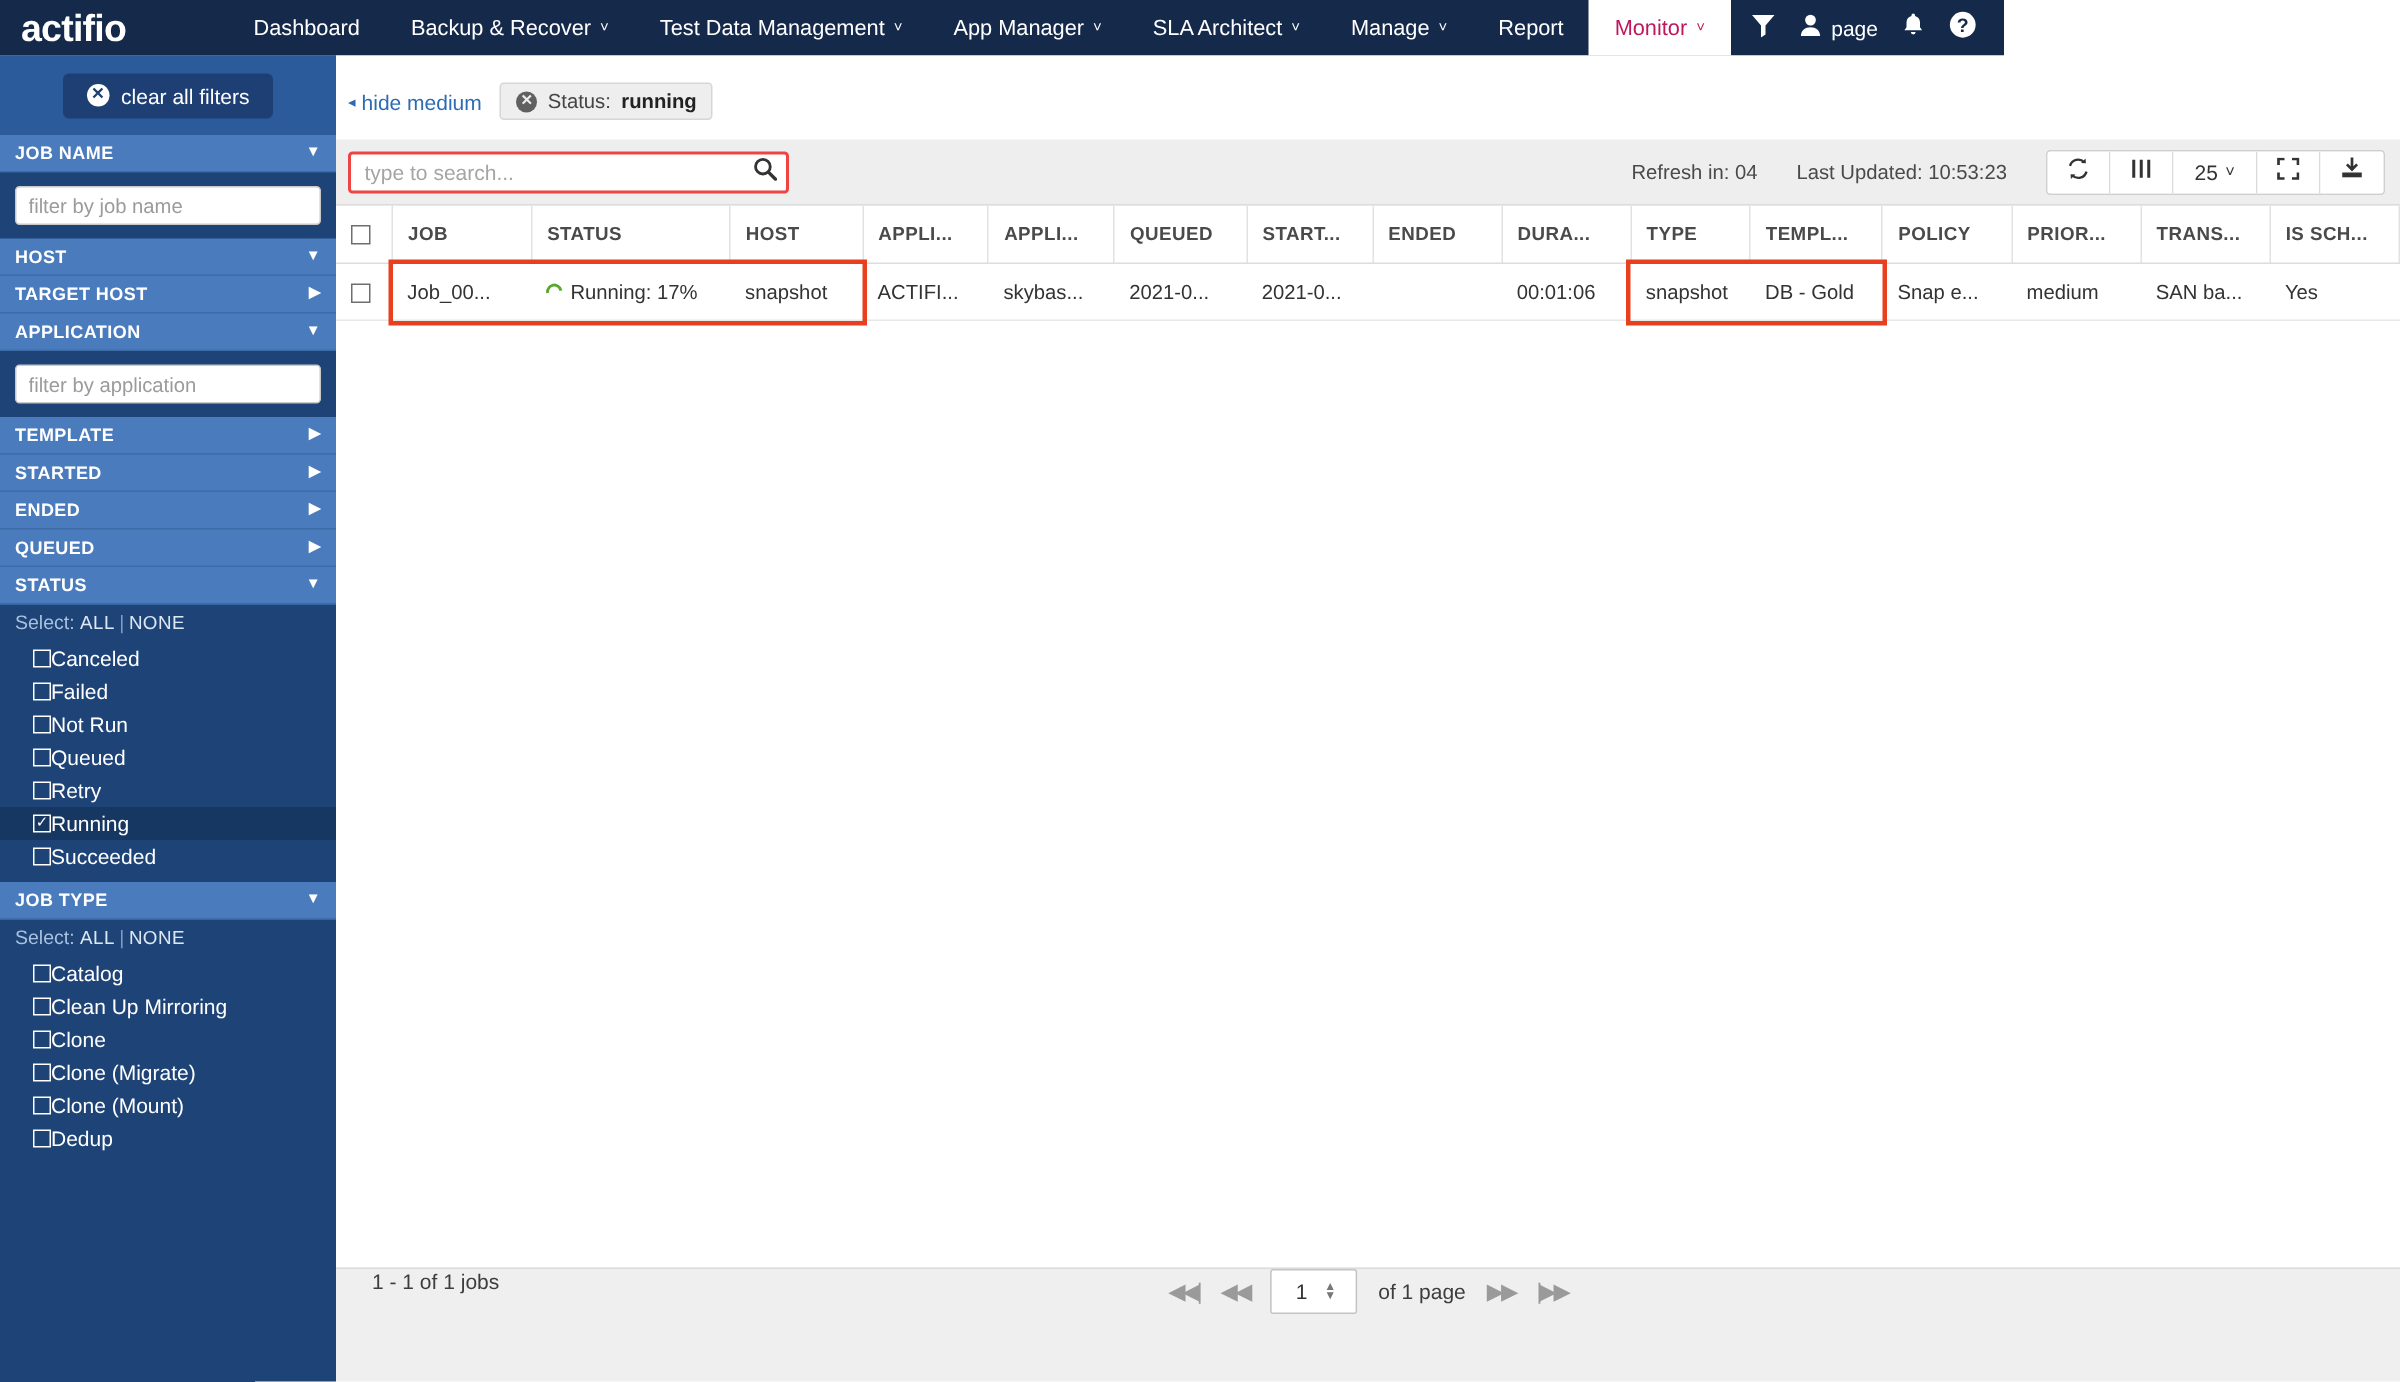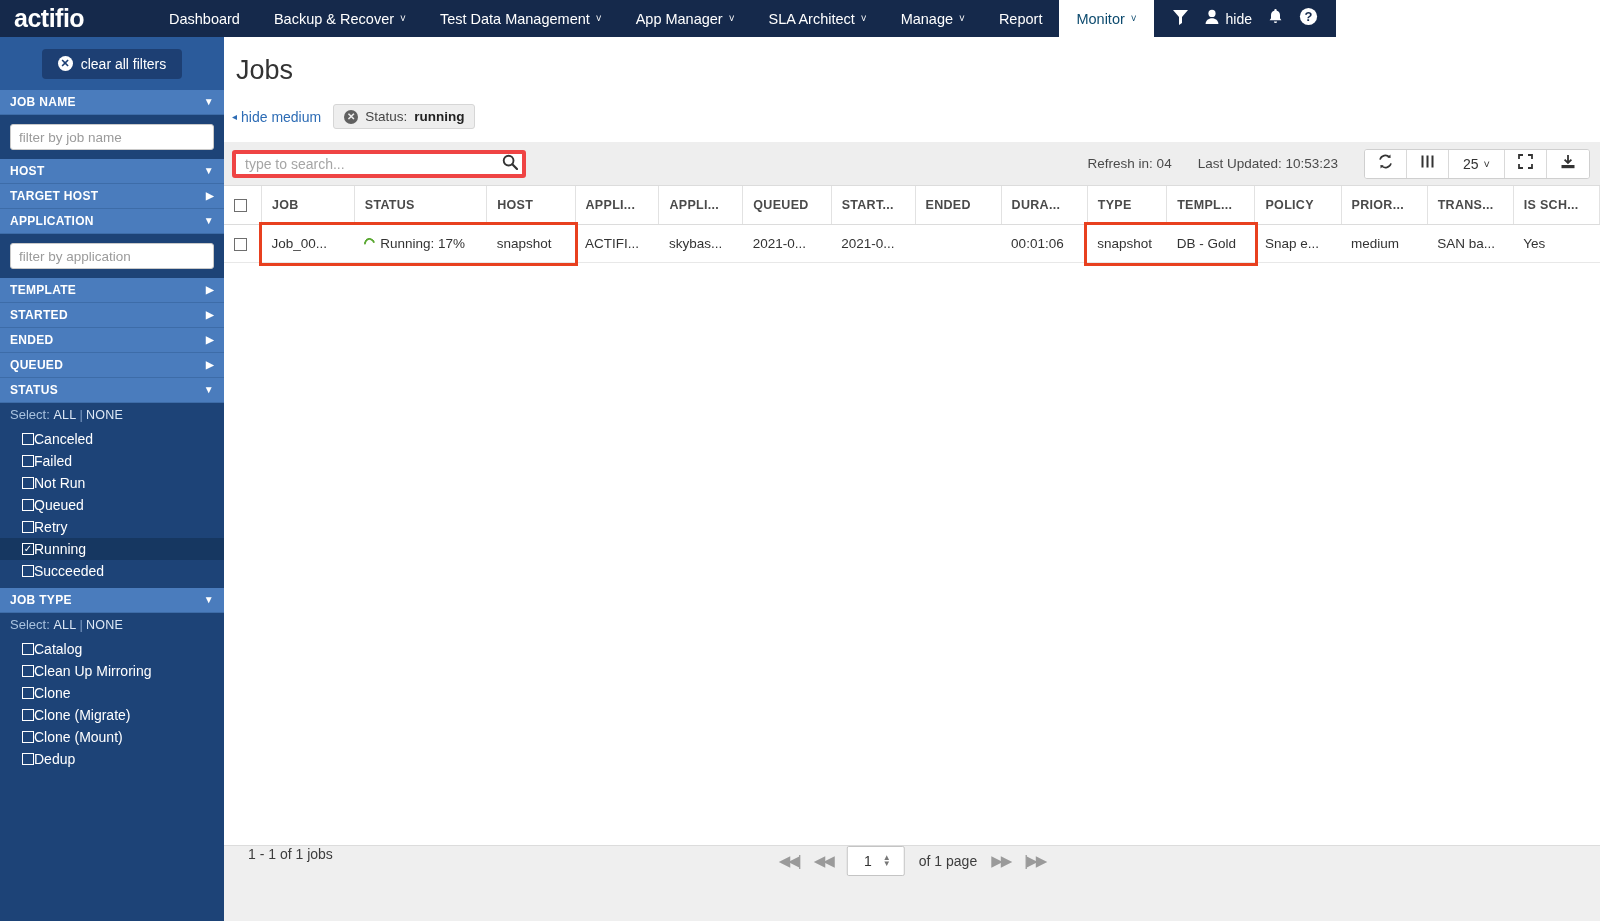--- a/index.html
+++ b/index.html
@@ -27,21 +27,21 @@
     display: flex; align-items: center;
     padding: 0 17px;
     color: #ffffff;
     font-size: 14.5px;
     white-space: nowrap;
     cursor: pointer;
   }
   .navitem .caret { margin-left: 6px; font-size: 10px; line-height: 1; }
   .navitem.active {
     background: #ffffff;
-    color: #0c4a6e;
+    color: #be185d;
   }
   #nav-right {
     margin-left: auto;
     display: flex; align-items: center;
     padding-right: 18px;
     gap: 16px;
     color: #fff;
   }
   #nav-right .icbox {
     display: flex; align-items: center; gap: 7px;
@@ -175,21 +175,21 @@
     display: flex; align-items: center;
     padding: 0 10px 0 8px;
     border-bottom: 1px solid #dcdcdc;
   }
   #search-wrap {
     position: relative;
     width: 294px; height: 28px;
   }
   #search-input {
     width: 100%; height: 100%;
-    border: 4px solid #ef4444;
+    border: 2px solid #ef4444;
     border-radius: 3px;
     background: #fff;
     padding: 0 30px 0 9px;
     font-size: 14px;
     font-family: "Liberation Sans", sans-serif;
     color: #333;
   }
   #search-input::placeholder { color: #a5a5a5; }
   #search-icon {
     position: absolute; right: 8px; top: 50%;
@@ -357,21 +357,21 @@
           <path d="M1 2h15l-6 7v6l-3 2v-8z" fill="#ffffff"></path>
         </svg>
     </span>
     <span class="icbox">
       <span>
         <svg width="14" height="16" viewBox="0 0 14 16">
           <circle cx="7" cy="4.4" r="3.6" fill="#fff"></circle>
           <path d="M0.6 15c0-3.6 2.9-5.8 6.4-5.8S13.4 11.4 13.4 15z" fill="#fff"></path>
         </svg>
       </span>
-      <span>hide</span>
+      <span>page</span>
     </span>
     <span style="cursor:pointer;">
       <svg width="15" height="17" viewBox="0 0 15 17">
         <path d="M7.5 1a1.2 1.2 0 011.2 1.2v.5A4.6 4.6 0 0112 7v3.2l1.4 2H1.6l1.4-2V7a4.6 4.6 0 013.3-4.3v-.5A1.2 1.2 0 017.5 1z" fill="#fff"></path>
         <path d="M5.9 13.4h3.2a1.6 1.6 0 01-3.2 0z" fill="#fff"></path>
       </svg>
     </span>
     <span style="cursor:pointer;">
       <svg width="19" height="19" viewBox="0 0 19 19">
         <circle cx="9.5" cy="9.5" r="8.6" fill="#fff"></circle>
@@ -486,21 +486,20 @@
         </div>
         <div class="cbrow">
           <span class="cbox"></span>
           <span>Dedup</span>
         </div>
       </div>
     </div>
 </div>
 
 <div id="main">
-  <div id="page-title">Jobs</div>
 
   <div id="filterbar">
     <div id="hide-filters">
       <span class="lt">◂</span>
       <span>hide medium</span>
     </div>
     <div class="chip">
       <span class="xc">✕</span>
       <span>Status:</span>
       <b>running</b>

